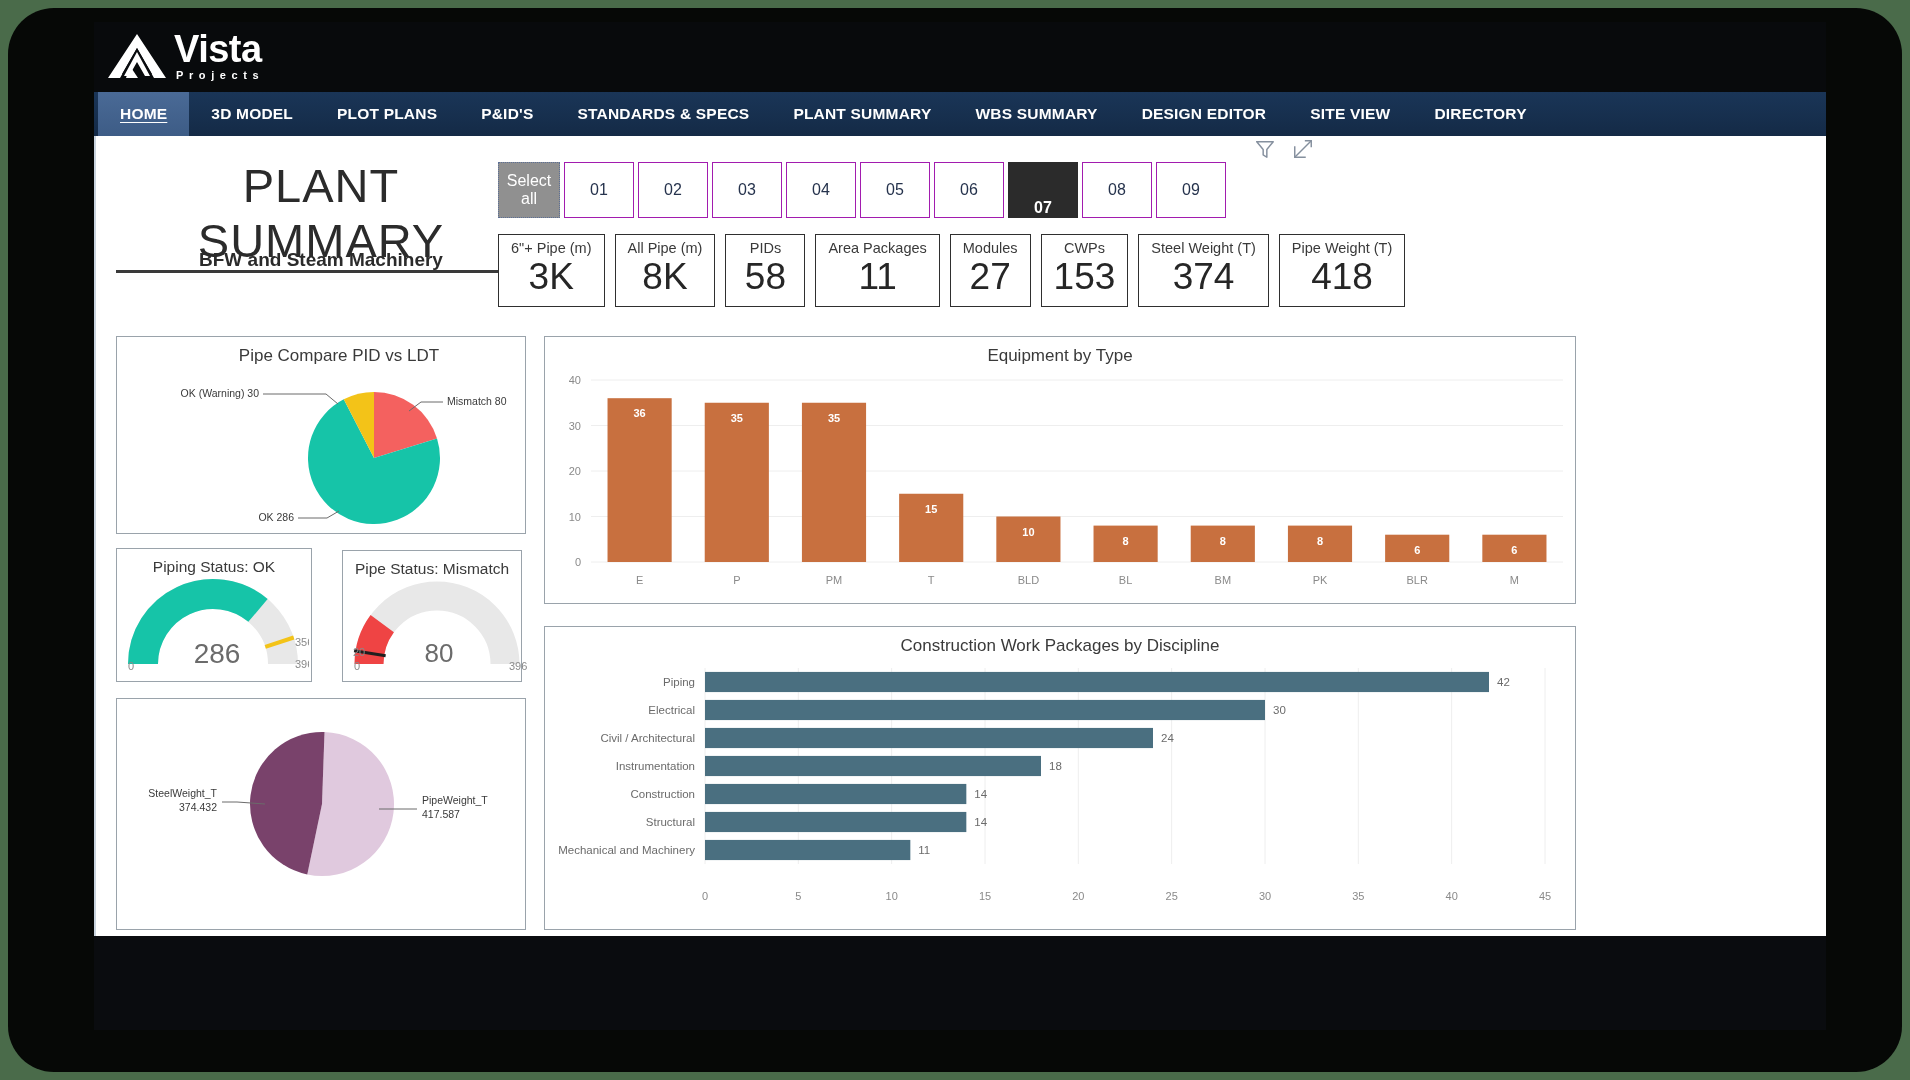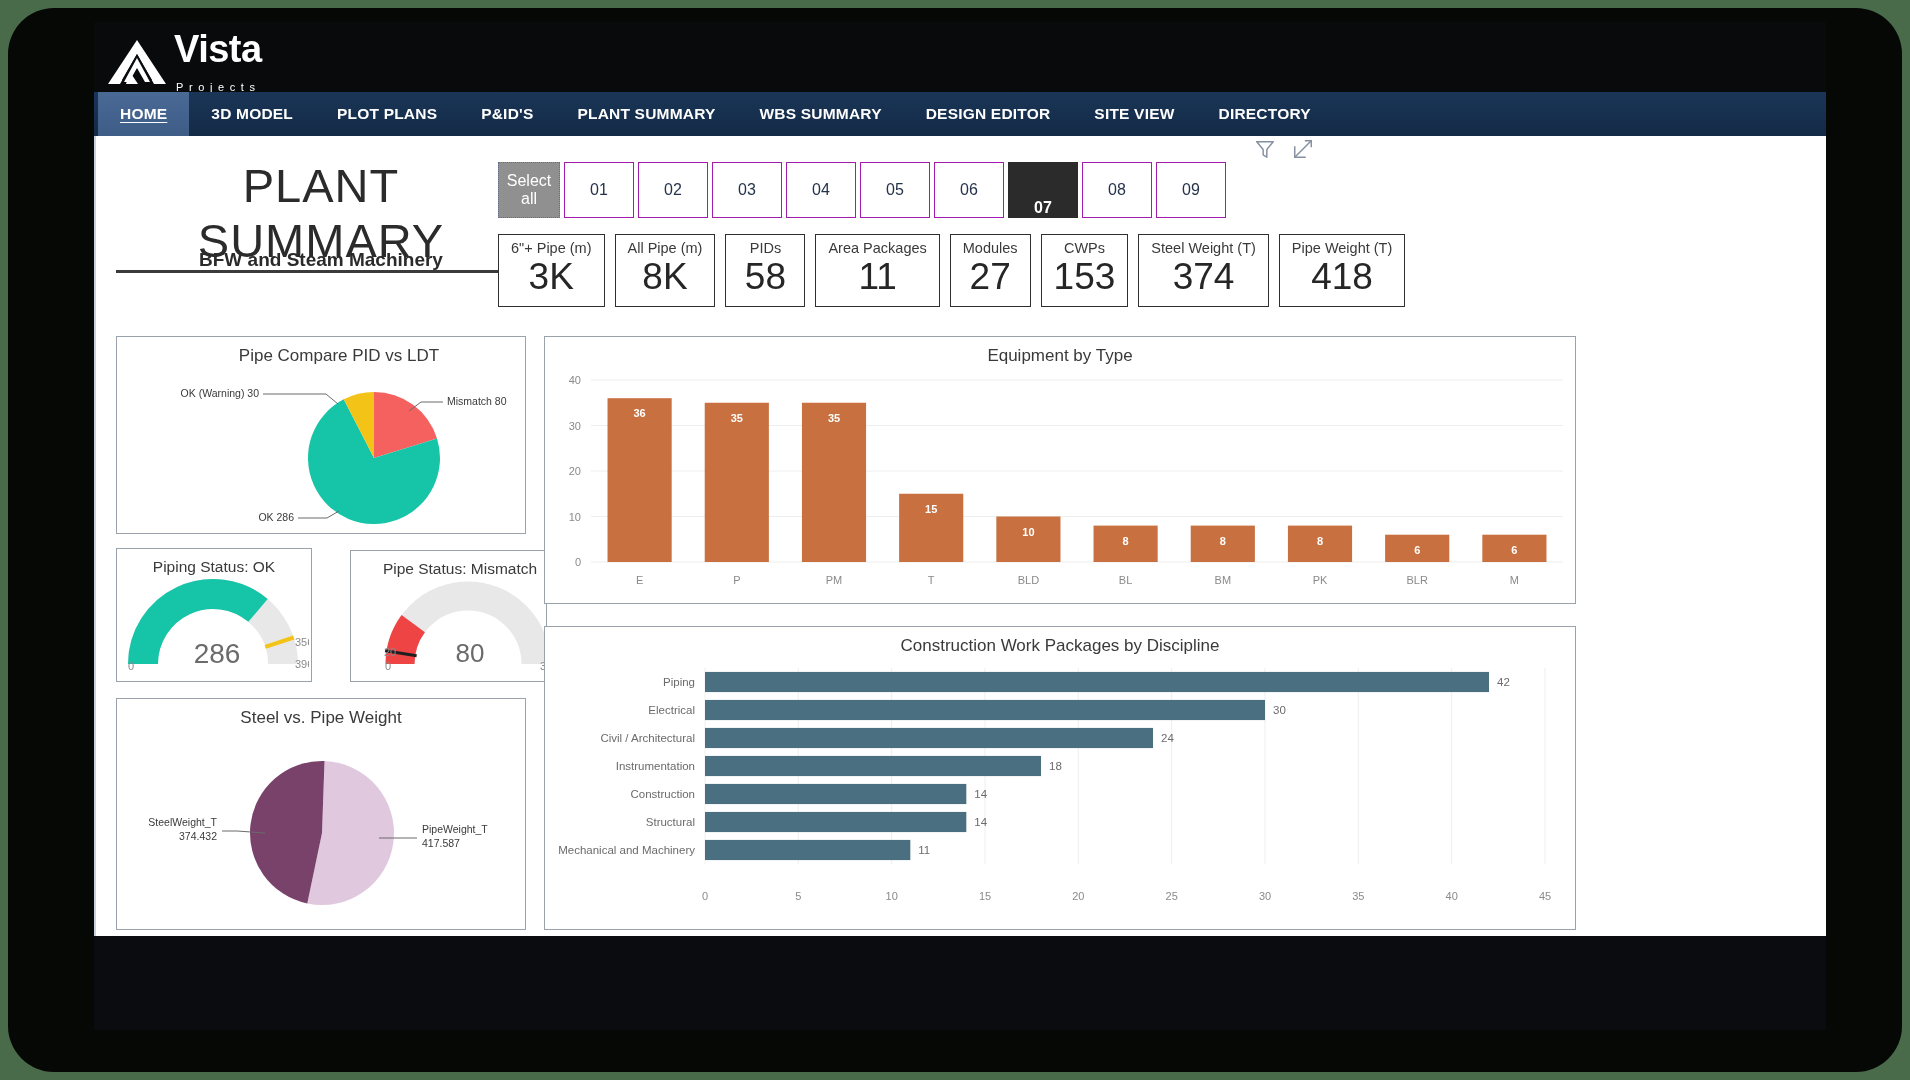--- a/index.html
+++ b/index.html
@@ -34,22 +34,22 @@
     position: absolute; left: 12px; top: 8px;
     display: flex; align-items: center; gap: 6px;
   }
   #logo-mark { width: 62px; height: 48px; }
   #logo-words { display: flex; flex-direction: column; line-height: 1; }
   #logo-name {
     color: #ffffff; font-size: 38px; font-weight: bold;
     letter-spacing: -0.5px;
   }
   #logo-sub {
-    color: #ffffff; font-size: 11px; font-weight: normal;
-    letter-spacing: 5.6px; margin-top: 14px; margin-left: 2px;
+    color: #ffffff; font-size: 11px; font-weight: bold;
+    letter-spacing: 5.6px; margin-top: 2px; margin-left: 2px;
   }
 
   
   #navbar {
     position: absolute; left: 0; top: 70px;
     width: 1732px; height: 44px;
     background: linear-gradient(to bottom, #1a3557 0%, #17304f 50%, #142a46 100%);
     display: flex; align-items: stretch;
     padding-left: 4px;
   }
@@ -141,21 +141,21 @@
   .panel-title {
     text-align: center; font-size: 17px; color: #3a3a3a;
     font-weight: 400; padding-top: 9px;
   }
   .panel-title.small { font-size: 15.5px; }
 
   
   #pie-panel { left: 22px; top: 200px; width: 410px; height: 198px; padding-left: 36px; }
   #weight-panel { left: 22px; top: 562px; width: 410px; height: 232px; }
   #gauge1-panel { left: 22px; top: 412px; width: 196px; height: 134px; }
-  #gauge2-panel { left: 256px; top: 414px; width: 197px; height: 132px; padding-left: 23px; }
+  #gauge2-panel { left: 248px; top: 414px; width: 180px; height: 132px; }
   #equip-panel { left: 450px; top: 200px; width: 1032px; height: 268px; }
   #cwp-panel { left: 450px; top: 490px; width: 1032px; height: 304px; }
 
   .lbl { font-size: 10.5px; fill: #3a3a3a; }
   .axis-lbl { font-size: 11px; fill: #8a8a8a; }
   .bar-val { font-size: 11px; font-weight: bold; fill: #ffffff; }
   .hbar-val { font-size: 11.5px; fill: #6b6b6b; }
   .hbar-cat { font-size: 11.5px; fill: #6b6b6b; }
 </style>
 </head>
@@ -184,20 +184,23 @@
           <span class="nav-label">HOME</span>
         </div>
       <div class="nav-item">
           <span class="nav-label">3D MODEL</span>
         </div>
       <div class="nav-item">
           <span class="nav-label">PLOT PLANS</span>
         </div>
       <div class="nav-item">
           <span class="nav-label">P&amp;ID'S</span>
+        </div>
+      <div class="nav-item">
+          <span class="nav-label">STANDARDS &amp; SPECS</span>
         </div>
       <div class="nav-item">
           <span class="nav-label">PLANT SUMMARY</span>
         </div>
       <div class="nav-item">
           <span class="nav-label">WBS SUMMARY</span>
         </div>
       <div class="nav-item">
           <span class="nav-label">DESIGN EDITOR</span>
         </div>
@@ -331,21 +334,20 @@
           <path id="g2-arc" fill="none" stroke="#ef4444" stroke-width="29" d="M 26 86 A 68 68 0 0 1 39.241622487888016 45.682260824284455"></path>
           <line id="g2-target" stroke="#1f1f1f" stroke-width="3" x1="42.6531777888275" y1="77.78392740938581" x2="11.055133351182874" y2="72.7278827382386"></line>
           <text x="16" y="78" text-anchor="middle" class="axis-lbl">20</text>
           <text x="14" y="92" text-anchor="middle" class="axis-lbl">0</text>
           <text x="166" y="92" class="axis-lbl">396</text>
           <text x="96" y="84" text-anchor="middle" style="font-size:26px;fill:#6b6b6b;font-weight:300">80</text>
         </svg>
       </div>
 
       <div class="panel" id="weight-panel">
-        <div class="panel-title">Steel vs. Pipe Weight</div>
         <svg width="406" height="200" viewBox="0 0 406 200">
           <g id="sp-pie">
               <path d="M 205 105 L 207.51276376258008 33.043860454625104 A 72 72 0 1 1 190.2667890865959 175.4764676766731 Z" fill="#e0c9de"></path>
               <path d="M 205 105 L 190.2667890865959 175.4764676766731 A 72 72 0 0 1 207.51276376258002 33.043860454625104 Z" fill="#79426b"></path>
             </g>
           <path d="M148 105 L120 103 L105 103" stroke="#6b6b6b" stroke-width="1" fill="none"></path>
           <text x="100" y="98" text-anchor="end" class="lbl">SteelWeight_T</text>
           <text x="100" y="112" text-anchor="end" class="lbl">374.432</text>
           <path d="M262 110 L288 110 L300 110" stroke="#6b6b6b" stroke-width="1" fill="none"></path>
           <text x="305" y="105" class="lbl">PipeWeight_T</text>

